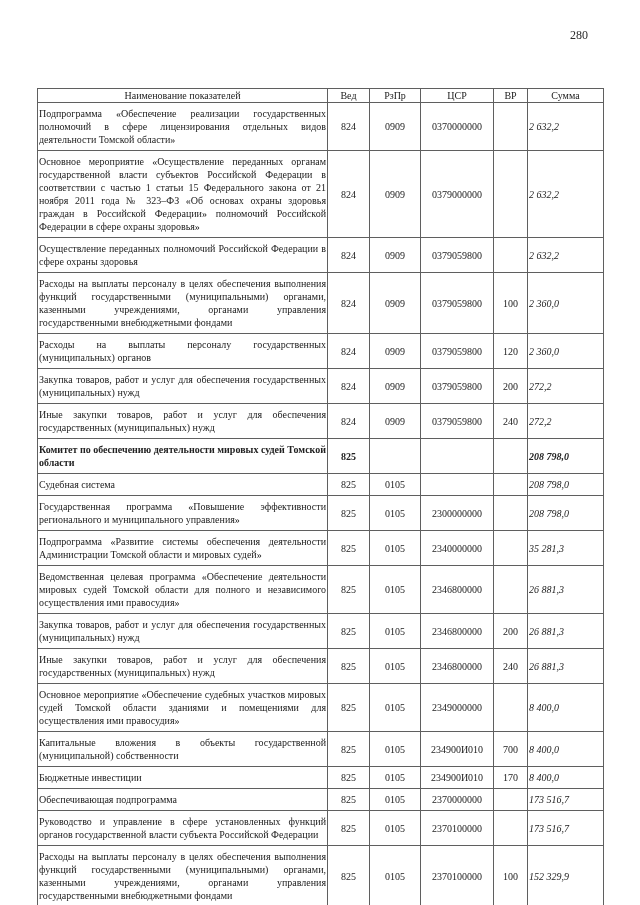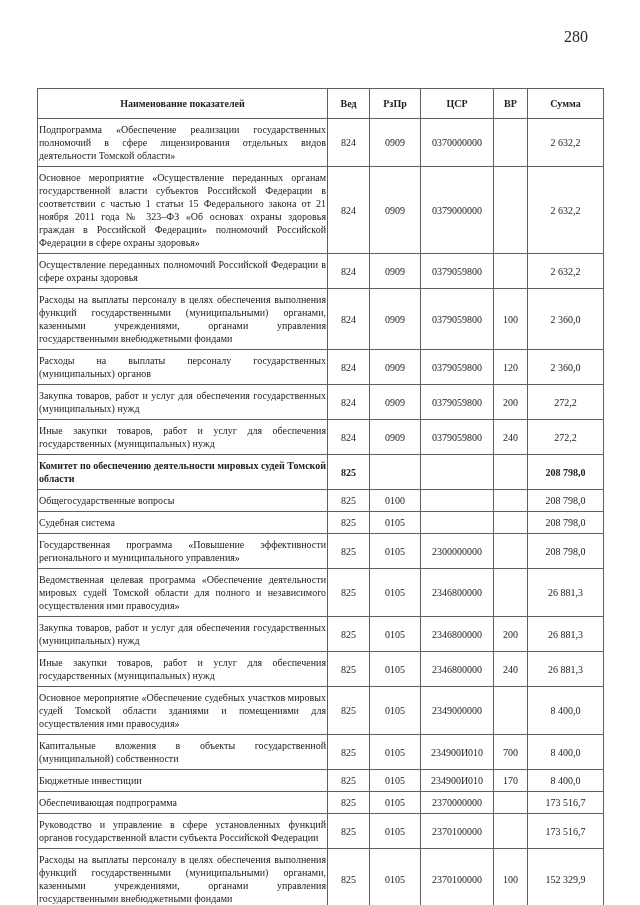--- a/index.html
+++ b/index.html
@@ -11,61 +11,62 @@
   }
   .page {
     position: relative;
     width: 640px; height: 905px;
     background: #ffffff;
     overflow: hidden;
   }
   .page-number {
     position: absolute;
     top: 28px; right: 52px;
-    font-size: 16px;
+    font-size: 12px;
     color: #2a2a2a;
   }
   table.budget {
     position: absolute;
     left: 37px; top: 88px;
     width: 566px;
     border-collapse: collapse;
     table-layout: fixed;
     font-size: 10px;
     line-height: 13px;
     color: #222222;
   }
   table.budget th, table.budget td {
     border: 1px solid #5f5f5f;
     vertical-align: middle;
     overflow: hidden;
   }
   table.budget th {
-    font-weight: bold;
-    padding: 8px 1px;
+    font-weight: normal;
+    padding: 0 1px;
     height: 13px;
   }
   col.w-name  { width: 290px; }
   col.w-ved   { width: 42px; }
   col.w-rzpr  { width: 51px; }
   col.w-csr   { width: 73px; }
   col.w-vr    { width: 34px; }
   col.w-sum   { width: 76px; }
   td.c-name {
     text-align: justify;
     padding: 4px 1px;
   }
   td.c-ved, td.c-rzpr, td.c-csr, td.c-vr {
     text-align: center;
     padding: 0 1px;
   }
   td.c-sum {
-    text-align: center;
+    text-align: left;
     padding: 0 1px 0 1px;
     white-space: nowrap;
+    font-style: italic;
   }
   tr.bold td { font-weight: bold; }
 </style>
 </head>
 <body>
 
 <div class="page">
   <div class="page-number">280</div>
 
   <table class="budget">
@@ -146,42 +147,42 @@
         </tr>
         <tr class="bold">
           <td class="c-name">Комитет по обеспечению деятельности мировых судей Томской области</td>
           <td class="c-ved">825</td>
           <td class="c-rzpr"></td>
           <td class="c-csr"></td>
           <td class="c-vr"></td>
           <td class="c-sum">208 798,0</td>
         </tr>
         <tr>
-          <td class="c-name">Общегосударственные вопросы</td>
-          <td class="c-ved">825</td>
-          <td class="c-rzpr">0100</td>
+          <td class="c-name">Судебная система</td>
+          <td class="c-ved">825</td>
+          <td class="c-rzpr">0105</td>
           <td class="c-csr"></td>
           <td class="c-vr"></td>
           <td class="c-sum">208 798,0</td>
         </tr>
         <tr>
-          <td class="c-name">Судебная система</td>
-          <td class="c-ved">825</td>
-          <td class="c-rzpr">0105</td>
-          <td class="c-csr"></td>
+          <td class="c-name">Государственная программа «Повышение эффективности регионального и муниципального управления»</td>
+          <td class="c-ved">825</td>
+          <td class="c-rzpr">0105</td>
+          <td class="c-csr">2300000000</td>
           <td class="c-vr"></td>
           <td class="c-sum">208 798,0</td>
         </tr>
         <tr>
-          <td class="c-name">Государственная программа «Повышение эффективности регионального и муниципального управления»</td>
-          <td class="c-ved">825</td>
-          <td class="c-rzpr">0105</td>
-          <td class="c-csr">2300000000</td>
-          <td class="c-vr"></td>
-          <td class="c-sum">208 798,0</td>
+          <td class="c-name">Подпрограмма «Развитие системы обеспечения деятельности Администрации Томской области и мировых судей»</td>
+          <td class="c-ved">825</td>
+          <td class="c-rzpr">0105</td>
+          <td class="c-csr">2340000000</td>
+          <td class="c-vr"></td>
+          <td class="c-sum">35 281,3</td>
         </tr>
         <tr>
           <td class="c-name">Ведомственная целевая программа «Обеспечение деятельности мировых судей Томской области для полного и независимого осуществления ими правосудия»</td>
           <td class="c-ved">825</td>
           <td class="c-rzpr">0105</td>
           <td class="c-csr">2346800000</td>
           <td class="c-vr"></td>
           <td class="c-sum">26 881,3</td>
         </tr>
         <tr>

